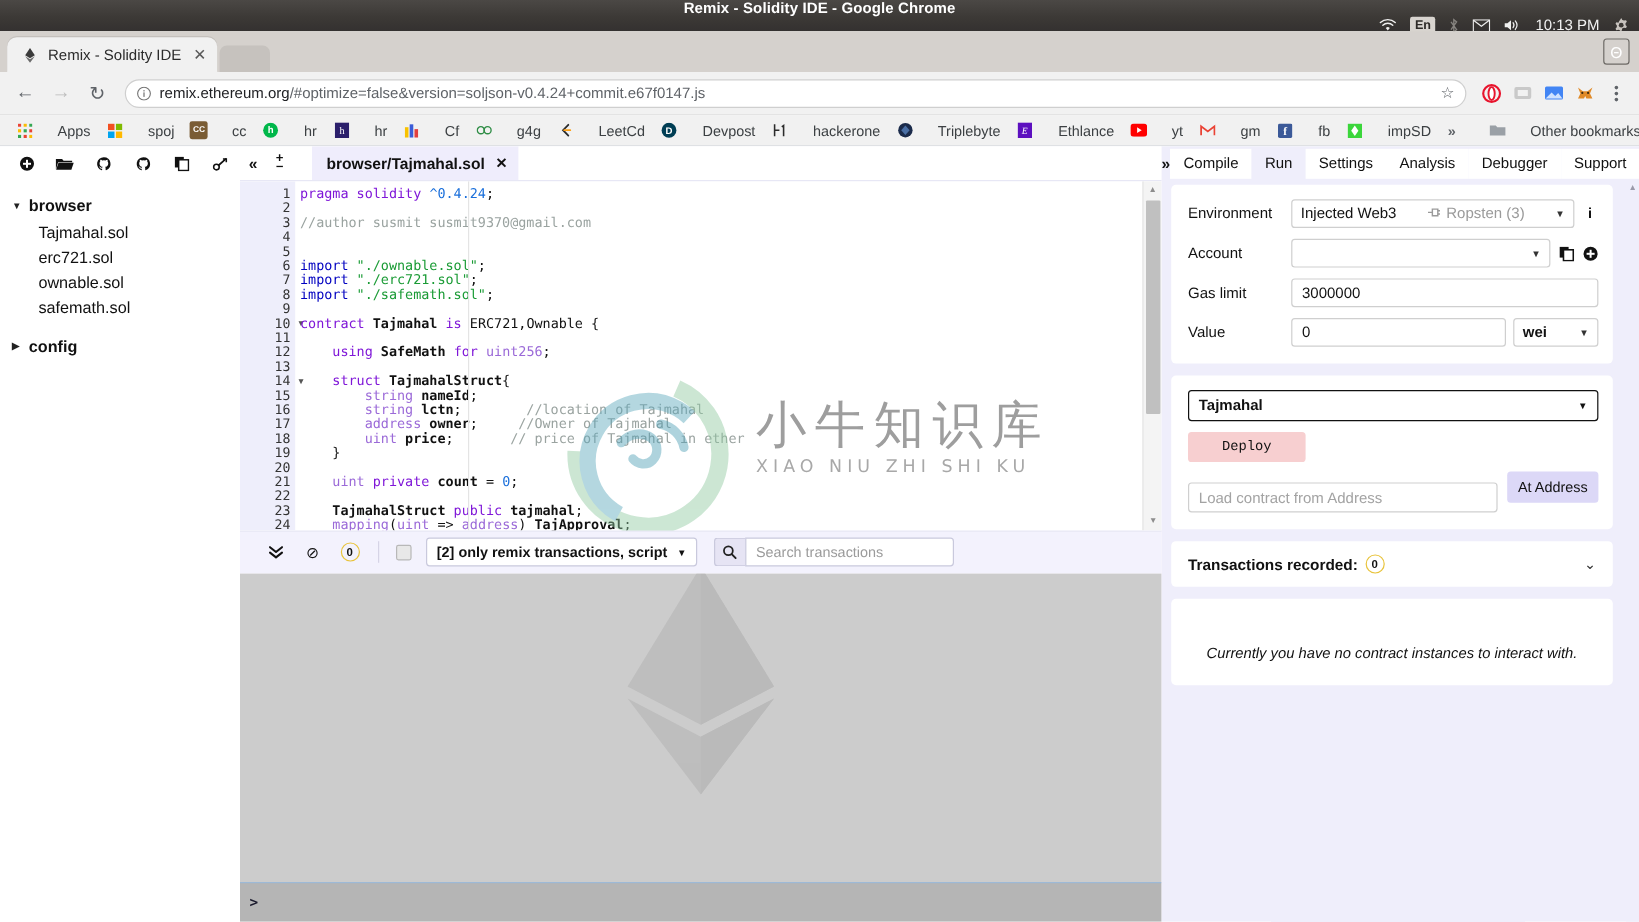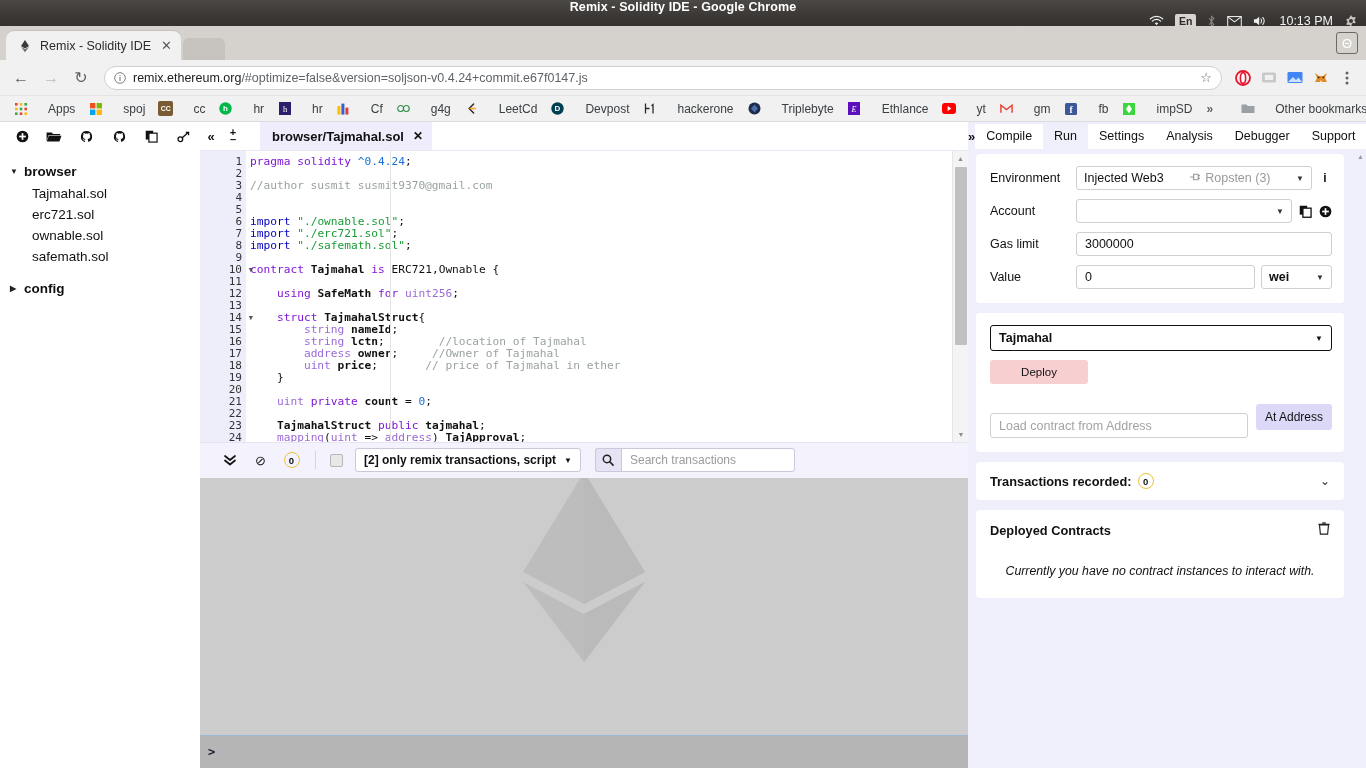--- a/index.html
+++ b/index.html
@@ -303,21 +303,21 @@
   .txt::placeholder { color: #9d9d9d; }
 
   #contract-sel {
     height: 26px; border: 1.5px solid #111; border-radius: 3px; background:#fff;
     display:flex; align-items:center; padding: 0 8px; font-size:12.5px;
     font-weight:bold; color:#111; margin-bottom: 9px;
   }
   #deploy-btn {
     background:#f7cfd0; border:none; border-radius: 3px;
     padding: 6px 0; width: 98px; font-size: 11.5px; color:#111;
-    font-family:Liberation Sans, sans-serif; display:block; margin-bottom: 12px;
+    font-family:Liberation Mono, monospace; display:block; 
   }
   #ataddr-row { display:flex; align-items:center; gap: 8px; }
   #ataddr-input {
     flex:1; height: 25px; border:1px solid #cfcfcf; border-radius:3px;
     padding: 0 8px; font-size: 12.5px; outline:none;
     font-family:"Liberation Sans", sans-serif; background:#fff;margin-top:17px;
   }
   #ataddr-input::placeholder { color:#a3a3a3; }
   #ataddr-btn {
     background:#dcd8f7; border:none; border-radius:3px; padding: 6px 9px;
@@ -705,20 +705,32 @@
           <div class="ln">19</div>
           <div class="ln">20</div>
           <div class="ln">21</div>
           <div class="ln">22</div>
           <div class="ln">23</div>
           <div class="ln">24</div>
         </div>
       <div id="code"><div class="ln"><span class="tk-key">pragma</span> <span class="tk-key">solidity</span> <span class="tk-num">^0.4.24</span>;</div><div class="ln">&nbsp;</div><div class="ln"><span class="tk-com">//author susmit susmit9370@gmail.com</span></div><div class="ln">&nbsp;</div><div class="ln">&nbsp;</div><div class="ln"><span class="tk-kw2">import</span> <span class="tk-str">"./ownable.sol"</span>;</div><div class="ln"><span class="tk-kw2">import</span> <span class="tk-str">"./erc721.sol"</span>;</div><div class="ln"><span class="tk-kw2">import</span> <span class="tk-str">"./safemath.sol"</span>;</div><div class="ln">&nbsp;</div><div class="ln"><span class="tk-key">contract</span> <span class="tk-fn">Tajmahal</span> <span class="tk-key">is</span> ERC721,Ownable {</div><div class="ln">&nbsp;</div><div class="ln">    <span class="tk-key">using</span> <span class="tk-fn">SafeMath</span> <span class="tk-key">for</span> <span class="tk-type">uint256</span>;</div><div class="ln">&nbsp;</div><div class="ln">    <span class="tk-key">struct</span> <span class="tk-fn">TajmahalStruct</span>{</div><div class="ln">        <span class="tk-type">string</span> <span class="tk-fn">nameId</span>;</div><div class="ln">        <span class="tk-type">string</span> <span class="tk-fn">lctn</span>;        <span class="tk-com">//location of Tajmahal</span></div><div class="ln">        <span class="tk-type">address</span> <span class="tk-fn">owner</span>;     <span class="tk-com">//Owner of Tajmahal</span></div><div class="ln">        <span class="tk-type">uint</span> <span class="tk-fn">price</span>;       <span class="tk-com">// price of Tajmahal in ether</span></div><div class="ln">    }</div><div class="ln">&nbsp;</div><div class="ln">    <span class="tk-type">uint</span> <span class="tk-key">private</span> <span class="tk-fn">count</span> = <span class="tk-num">0</span>;</div><div class="ln">&nbsp;</div><div class="ln">    <span class="tk-fn">TajmahalStruct</span> <span class="tk-key">public</span> <span class="tk-fn">tajmahal</span>;</div><div class="ln">    <span class="tk-type">mapping</span>(<span class="tk-type">uint</span> =&gt; <span class="tk-type">address</span>) <span class="tk-fn">TajApproval</span>;</div></div>
       <div class="vline"></div>
 
+      <div id="watermark">
+        <svg id="wm-logo" viewBox="0 0 170 150">
+          <circle cx="85" cy="72" r="62" fill="none" stroke="#8fc9a0" stroke-width="15" stroke-dasharray="235 120" transform="rotate(-35 85 72)"></circle>
+          <circle cx="85" cy="78" r="52" fill="none" stroke="#5aa8bc" stroke-width="14" stroke-dasharray="175 150" transform="rotate(120 85 78)"></circle>
+          <path d="M62 62c6-8 18-10 26-4 6 5 6 14 1 19-5 5-13 4-17-1" fill="none" stroke="#4e9fb5" stroke-width="8" stroke-linecap="round"></path>
+          <path d="M96 46c10 2 18 10 20 20" fill="none" stroke="#4e9fb5" stroke-width="8" stroke-linecap="round"></path>
+        </svg>
+        <div id="wm-text">
+          <div id="wm-cn">小牛知识库</div>
+          <div id="wm-en">XIAO NIU ZHI SHI KU</div>
+        </div>
+      </div>
 
       <div id="editor-scroll">
         <div class="arr">▲</div>
         <div class="thumb"></div>
         <div class="arr" style="position:absolute;bottom:0;left:0;width:16px;">▼</div>
       </div>
     </div>
 
     <div id="terminal-bar">
       <div class="tb-ic">
@@ -846,27 +858,17 @@
         </div>
       </div>
 
       <div class="card-row">
         <span class="card-title">Transactions recorded:</span>
         <span class="badge-0">0</span>
         <span class="chev-d">⌄</span>
       </div>
 
       <div class="card" id="deployed-card">
-        <div id="deployed-head">
-          <span class="card-title">Deployed Contracts</span>
-          <span class="trash">
-            <svg width="12" height="13" viewBox="0 0 12 13">
-                <path d="M1.5 3h9l-.9 9.2H2.4z" fill="none" stroke="#222" stroke-width="1.2"></path>
-                <rect x="0.5" y="1.7" width="11" height="1.3" fill="#222"></rect>
-                <rect x="4.3" y="0.3" width="3.4" height="1.4" fill="#222"></rect>
-              </svg>
-          </span>
-        </div>
         <div id="deployed-empty">Currently you have no contract instances to interact with.</div>
       </div>
     </div>
   </div>
 </div>
 
 </body></html>

